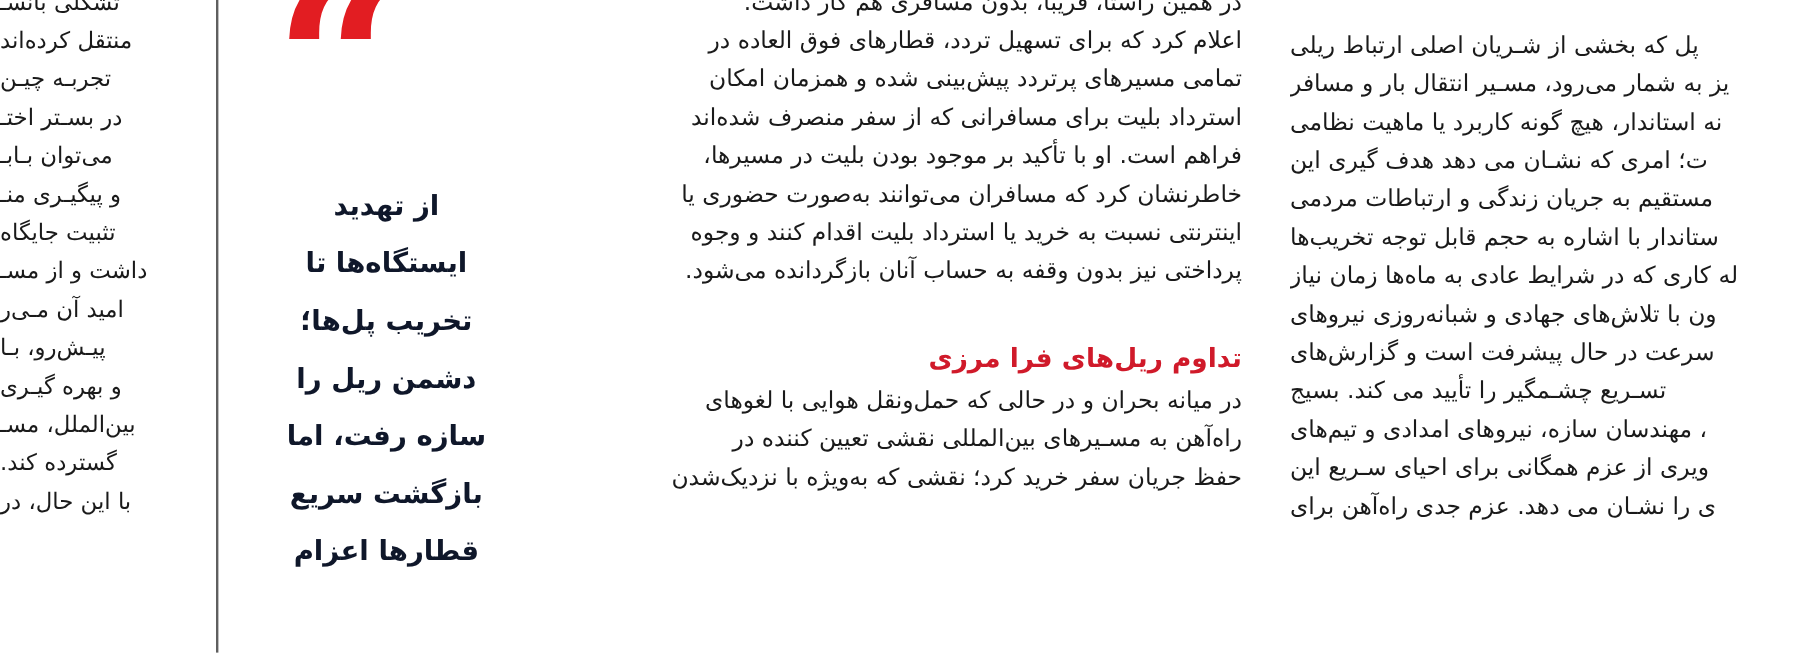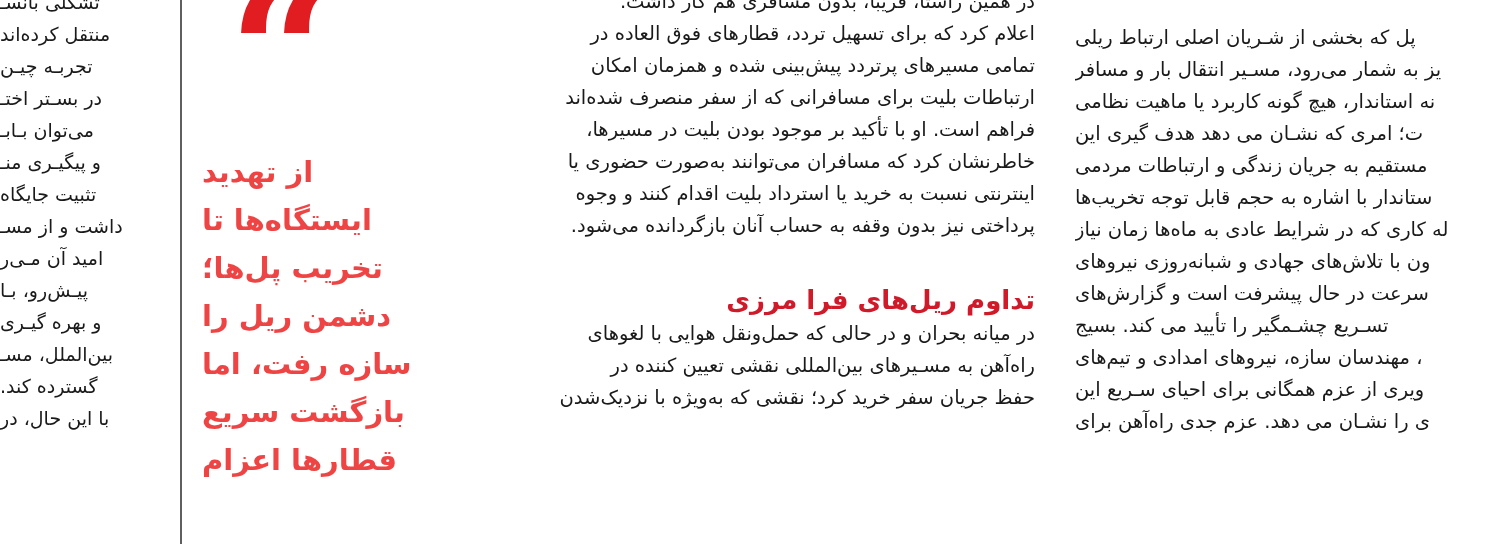--- a/index.html
+++ b/index.html
@@ -27,31 +27,31 @@
   
   #col-quote { left: 200px; width: 260px; }
   #quote-mark {
     position: absolute; left: 28px; top: -42px;
     font-family: "DejaVu Serif", serif; font-weight: bold;
     font-size: 190px; line-height: 190px; color: #e21d22;
     direction: ltr;
   }
   #quote-text {
     position: absolute; right: 18px; top: 148px; width: 240px;
-    color: #ef4444; font-weight: bold; font-size: 29px; line-height: 48px;
-    text-align: left; direction: rtl;
+    color: #0f172a; font-weight: bold; font-size: 23px; line-height: 48px;
+    text-align: center; direction: rtl;
   }
   #quote-text span { display: block; white-space: nowrap; }
   
   #col-mid { left: 490px; width: 545px; top: -14px; }
   #col-mid .body-line { font-size: 19.5px; }
   .gap { height: 40px; }
   #subhead {
     display: block; color: #d01a2a; font-weight: bold;
-    font-size: 26px; line-height: 36px; height: 36px; text-align: right;
+    font-size: 22px; line-height: 36px; height: 36px; text-align: right;
   }
   
   #col-right { left: 1075px; width: 440px; top: 22px; }
   #col-right .body-line { text-align: left; direction: rtl; font-size: 19.5px; }
 </style>
 </head>
 <body>
 
 <div class="page">
 
@@ -84,21 +84,21 @@
       <span>سازه رفت، اما</span>
       <span>بازگشت سریع</span>
       <span>قطارها اعزام</span>
     </div>
   </div>
 
   <div class="col" id="col-mid">
     <span class="body-line">در همین راستا، فریبا، بدون مسافری هم کار داشت.</span>
     <span class="body-line">اعلام کرد که برای تسهیل تردد، قطارهای فوق العاده در</span>
     <span class="body-line">تمامی مسیرهای پرتردد پیش‌بینی شده و همزمان امکان</span>
-    <span class="body-line">ارتباطات بلیت برای مسافرانی که از سفر منصرف شده‌اند</span>
+    <span class="body-line">استرداد بلیت برای مسافرانی که از سفر منصرف شده‌اند</span>
     <span class="body-line">فراهم است. او با تأکید بر موجود بودن بلیت در مسیرها،</span>
     <span class="body-line">خاطرنشان کرد که مسافران می‌توانند به‌صورت حضوری یا</span>
     <span class="body-line">اینترنتی نسبت به خرید یا استرداد بلیت اقدام کنند و وجوه</span>
     <span class="body-line">پرداختی نیز بدون وقفه به حساب آنان بازگردانده می‌شود.</span>
     <div class="gap"></div>
     <span id="subhead">تداوم ریل‌های فرا مرزی</span>
     <span class="body-line">در میانه بحران و در حالی که حمل‌ونقل هوایی با لغوهای</span>
     <span class="body-line">راه‌آهن به مسـیرهای بین‌المللی نقشی تعیین کننده در</span>
     <span class="body-line">حفظ جریان سفر خرید کرد؛ نقشی که به‌ویژه با نزدیک‌شدن</span>
   </div>

